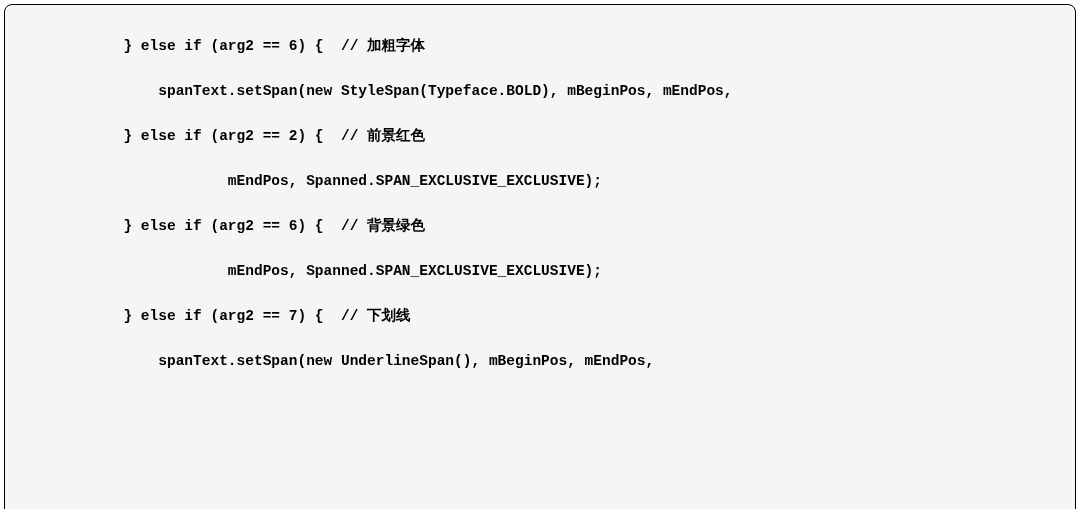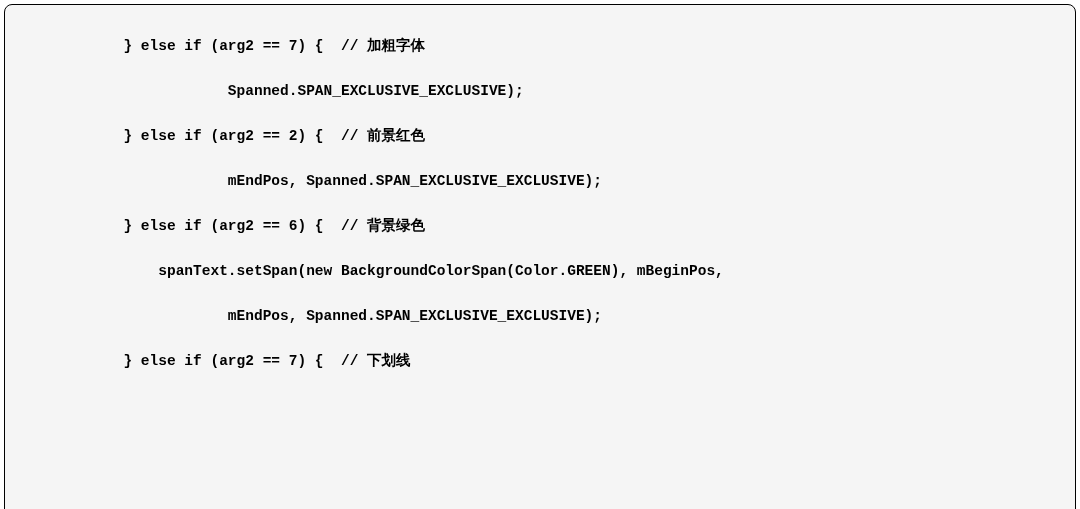--- a/index.html
+++ b/index.html
@@ -26,28 +26,28 @@
       overflow: hidden;
     }
     .code-line {
       white-space: pre;
     }
   </style>
 </head>
 <body>
 
 <div class="code-block">
-<div class="code-line">            } else if (arg2 == 7) {  // 加粗字体</div>
-<div class="code-line">                        Spanned.SPAN_EXCLUSIVE_EXCLUSIVE);</div>
+<div class="code-line">            } else if (arg2 == 6) {  // 加粗字体</div>
+<div class="code-line">                spanText.setSpan(new StyleSpan(Typeface.BOLD), mBeginPos, mEndPos,</div>
 <div class="code-line">            } else if (arg2 == 2) {  // 前景红色</div>
 <div class="code-line">                        mEndPos, Spanned.SPAN_EXCLUSIVE_EXCLUSIVE);</div>
 <div class="code-line">            } else if (arg2 == 6) {  // 背景绿色</div>
-<div class="code-line">                spanText.setSpan(new BackgroundColorSpan(Color.GREEN), mBeginPos,</div>
 <div class="code-line">                        mEndPos, Spanned.SPAN_EXCLUSIVE_EXCLUSIVE);</div>
 <div class="code-line">            } else if (arg2 == 7) {  // 下划线</div>
+<div class="code-line">                spanText.setSpan(new UnderlineSpan(), mBeginPos, mEndPos,</div>
 
 
 
 
 
 
 
 
 
 

